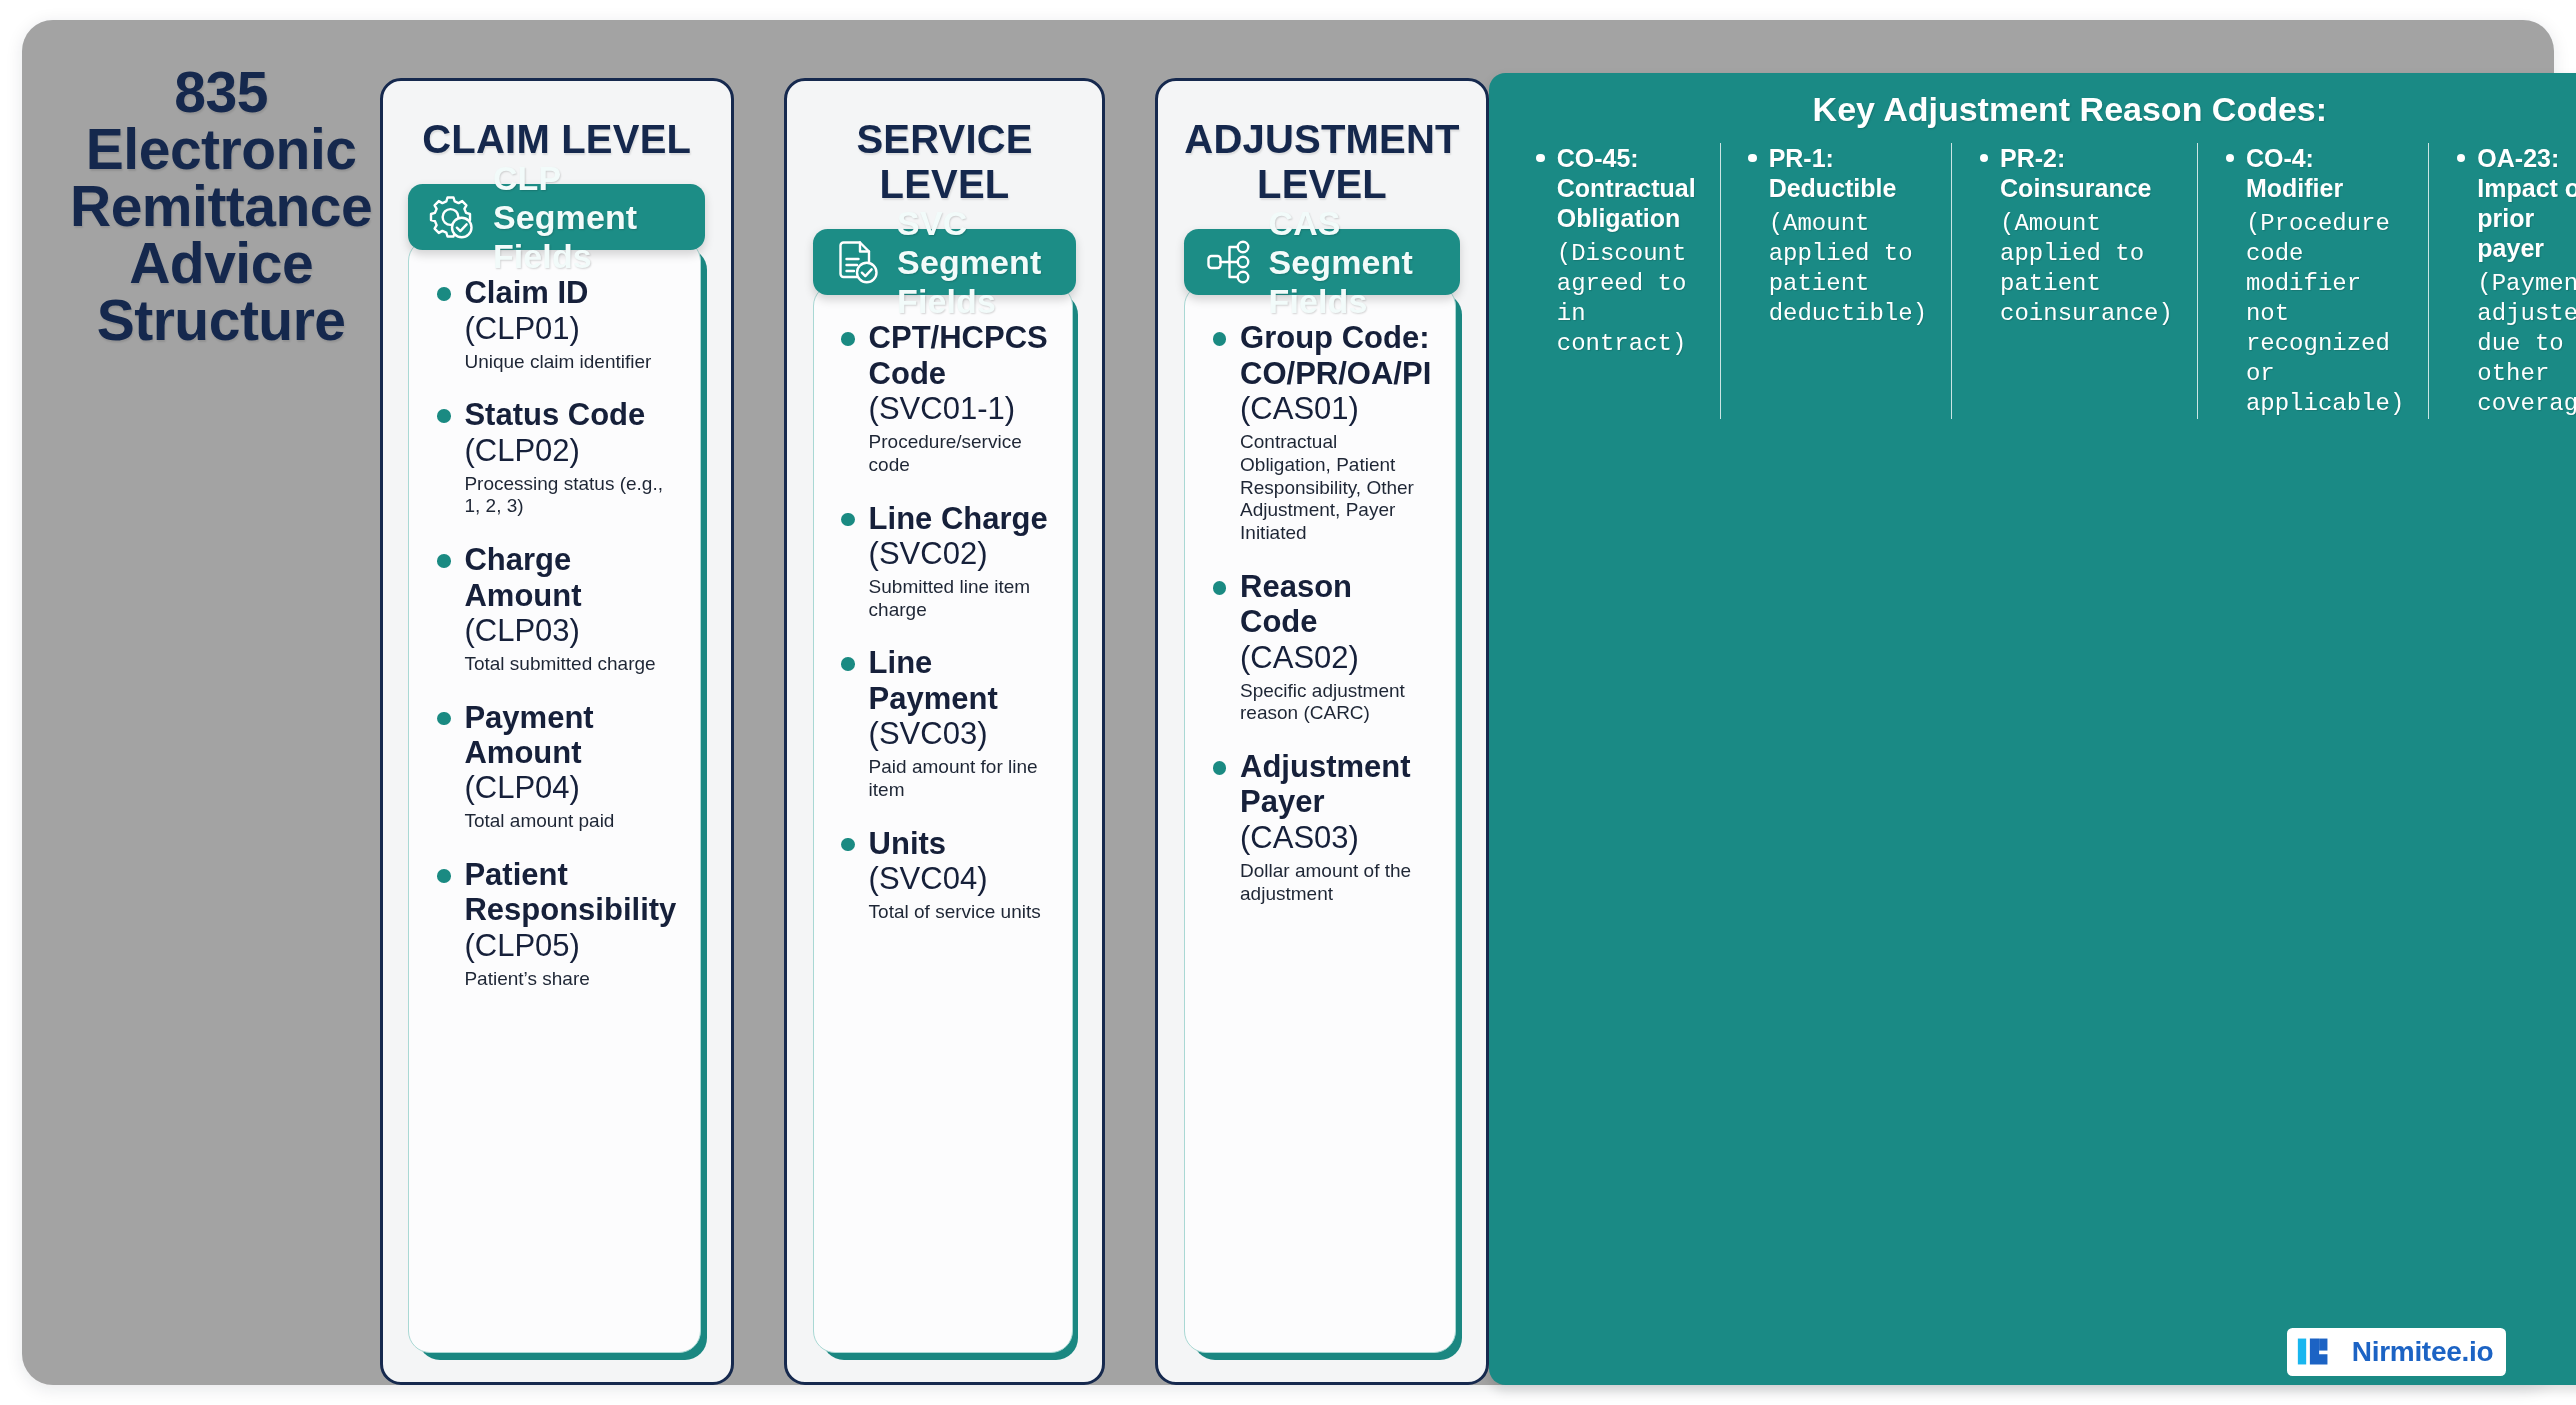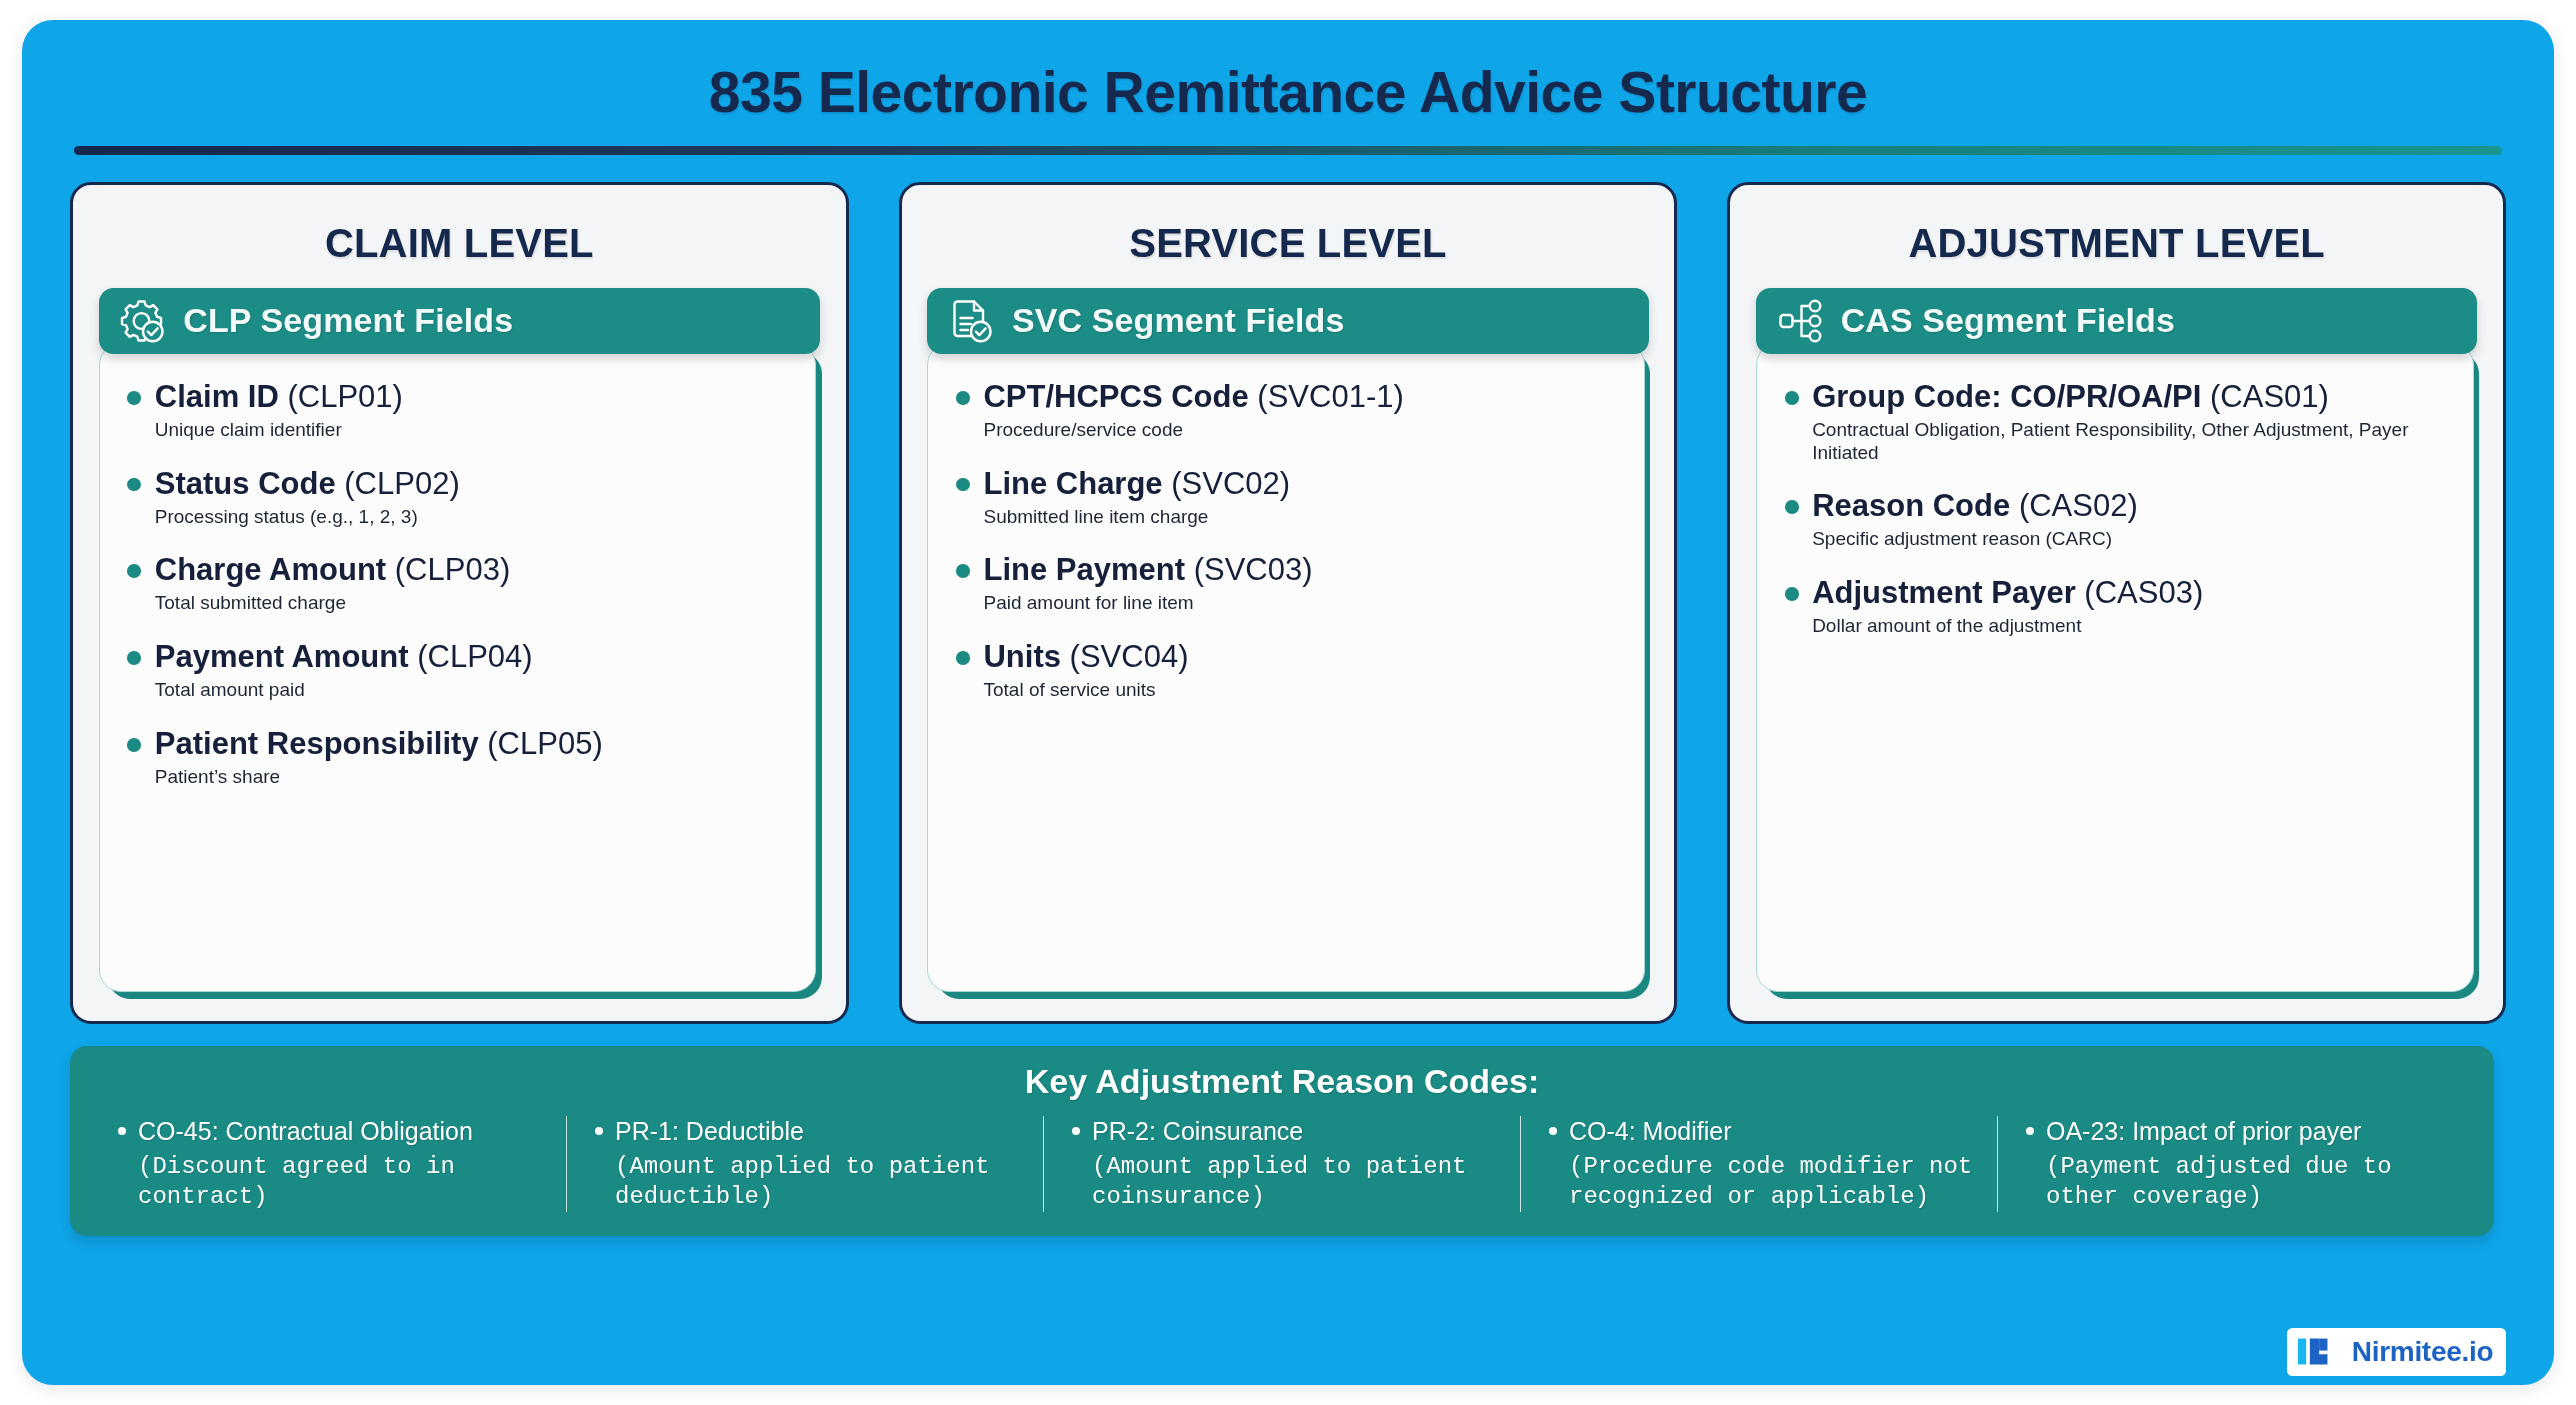--- a/index.html
+++ b/index.html
@@ -18,26 +18,26 @@
     width: 2576px;
     height: 1405px;
     background: #ffffff;
     padding: 20px 22px;
   }
 
   .canvas {
     position: relative;
     width: 100%;
     height: 100%;
-    background: #0ea5e9;
+    background: #a3a3a3;
     border-radius: 31px;
     box-shadow: 0 3.7px 16.5px rgba(20,30,50,0.10);
     padding: 31px 48px 0 48px;
     display: flex;
-    flex-direction: column;
+    flex-direction: row;
   }
 
   
   .title {
     text-align: center;
     font-size: 57px;
     font-weight: 700;
     letter-spacing: -0.5px;
     color: #15284d;
     line-height: 1.0;
@@ -178,21 +178,21 @@
     flex: 1 1 0;
     padding: 0 24px;
     border-right: 1.8px solid rgba(255,255,255,0.78);
     color: #ffffff;
   }
   .reason:last-child { border-right: none; }
   .reason-code {
     position: relative;
     padding-left: 24px;
     font-size: 25px;
-    font-weight: 400;
+    font-weight: 700;
     line-height: 1.2;
     text-shadow: 0.9px 0.9px 0.9px rgba(0,0,0,0.13);
   }
   .reason-code::before {
     content: "";
     position: absolute;
     left: 3.7px; top: 11px;
     width: 8.2px; height: 8.2px;
     border-radius: 50%;
     background: #ffffff;

